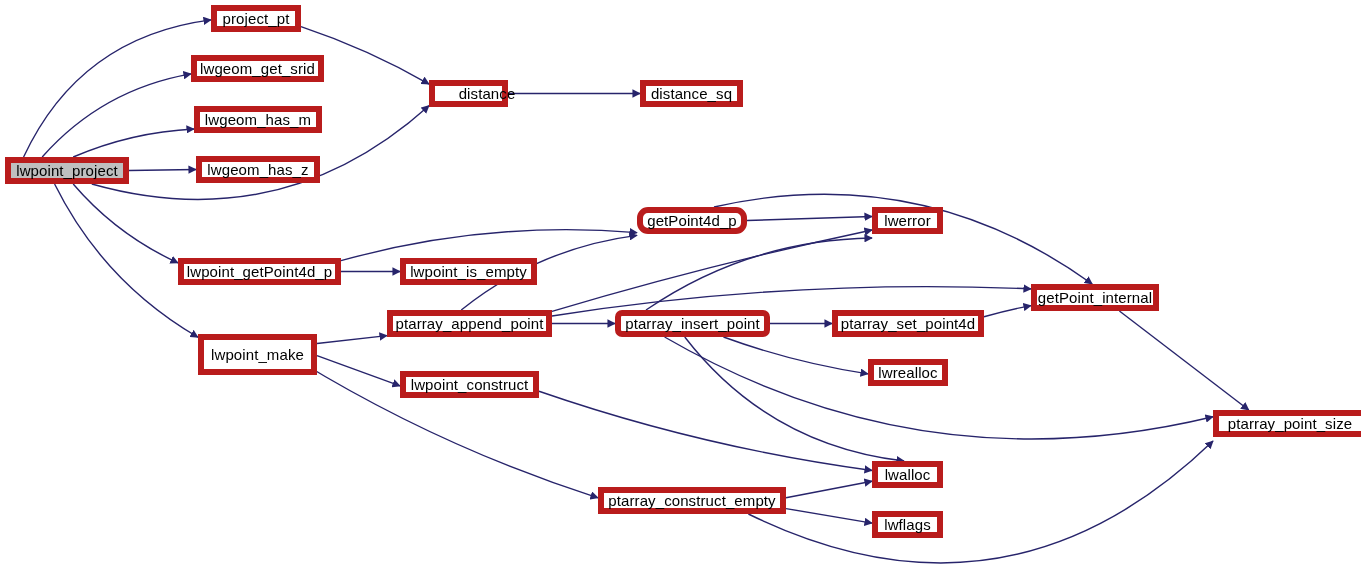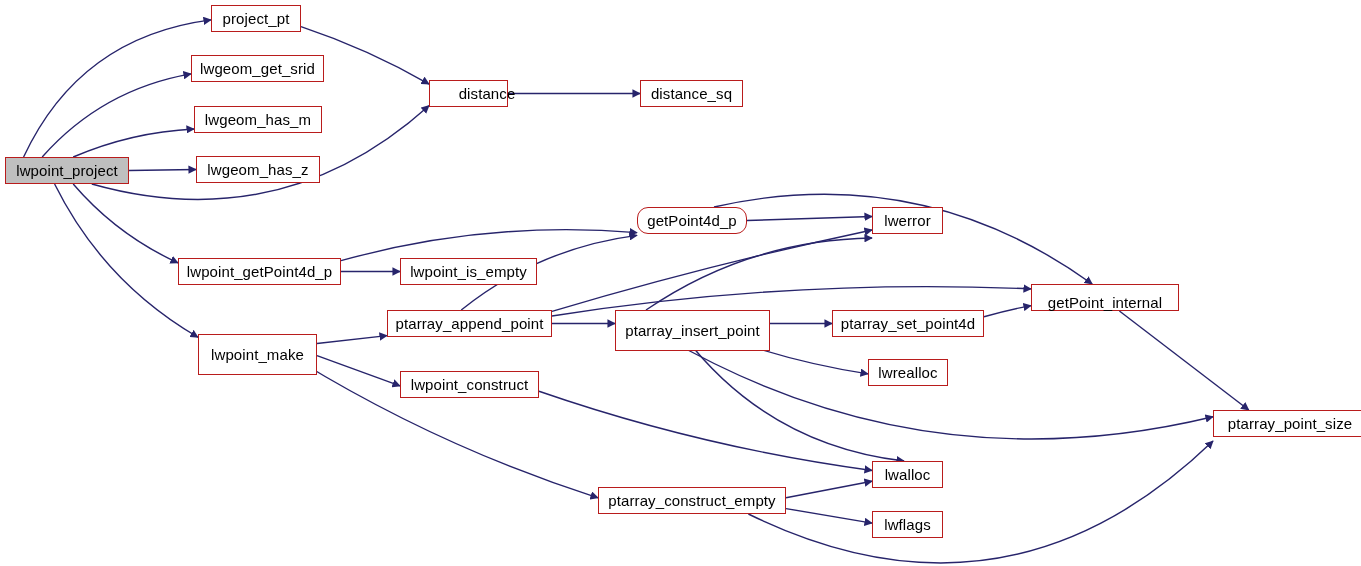--- a/index.html
+++ b/index.html
@@ -20,21 +20,21 @@
     position: absolute;
     left: 0;
     top: 0;
     width: 1361px;
     height: 566px;
     pointer-events: none;
   }
   .node {
     position: absolute;
     box-sizing: border-box;
-    border: 1px solid #b91c1c;
+    border: 6px solid #b91c1c;
     background: #ffffff;
     color: #000000;
     font-size: 15px;
     line-height: 1;
     display: flex;
     align-items: center;
     justify-content: center;
     white-space: nowrap;
     letter-spacing: 0.1px;
   }
@@ -115,30 +115,30 @@
       </div>
       <div class="node" style="left: 400px; top: 258px; width: 137px; height: 27px;">
         <span>lwpoint_is_empty</span>
       </div>
       <div class="node" style="left: 637px; top: 207px; width: 110px; height: 27px; border-radius: 11px;">
         <span>getPoint4d_p</span>
       </div>
       <div class="node" style="left: 872px; top: 207px; width: 71px; height: 27px;">
         <span>lwerror</span>
       </div>
-      <div class="node" style="left: 1031px; top: 284px; width: 148px; height: 27px; align-items: flex-end;">
+      <div class="node" style="left: 1031px; top: 284px; width: 128px; height: 27px; align-items: flex-end;">
         <span>getPoint_internal</span>
       </div>
       <div class="node" style="left: 198px; top: 334px; width: 119px; height: 41px;">
         <span>lwpoint_make</span>
       </div>
       <div class="node" style="left: 387px; top: 310px; width: 165px; height: 27px;">
         <span>ptarray_append_point</span>
       </div>
-      <div class="node" style="left: 615px; top: 310px; width: 155px; height: 41px;">
+      <div class="node" style="left: 615px; top: 310px; width: 155px; height: 27px; border-radius: 7px;">
         <span>ptarray_insert_point</span>
       </div>
       <div class="node" style="left: 832px; top: 310px; width: 152px; height: 27px;">
         <span>ptarray_set_point4d</span>
       </div>
       <div class="node" style="left: 868px; top: 359px; width: 80px; height: 27px;">
         <span>lwrealloc</span>
       </div>
       <div class="node" style="left: 400px; top: 371px; width: 139px; height: 27px;">
         <span>lwpoint_construct</span>

